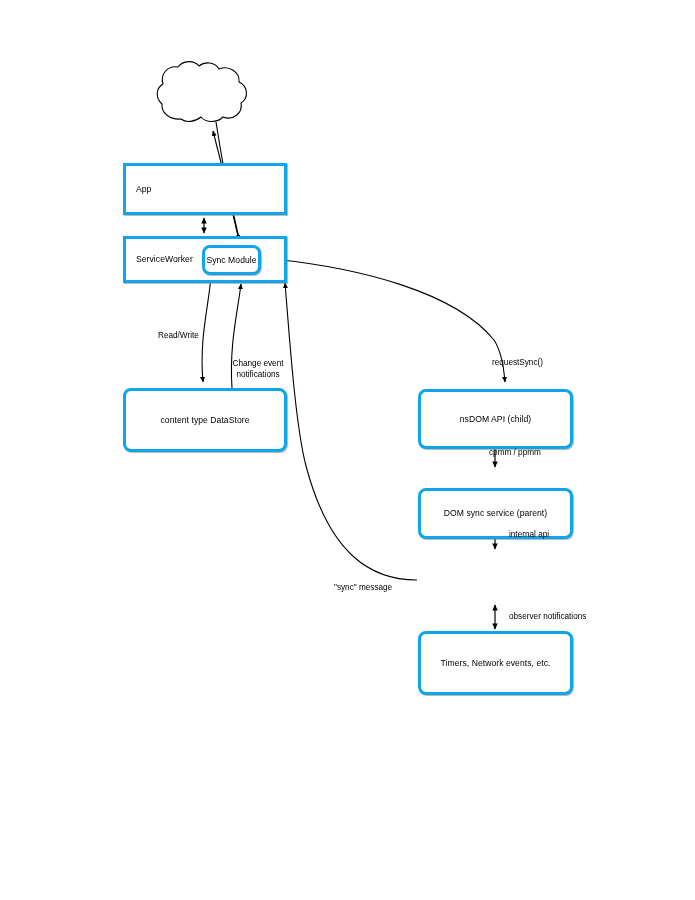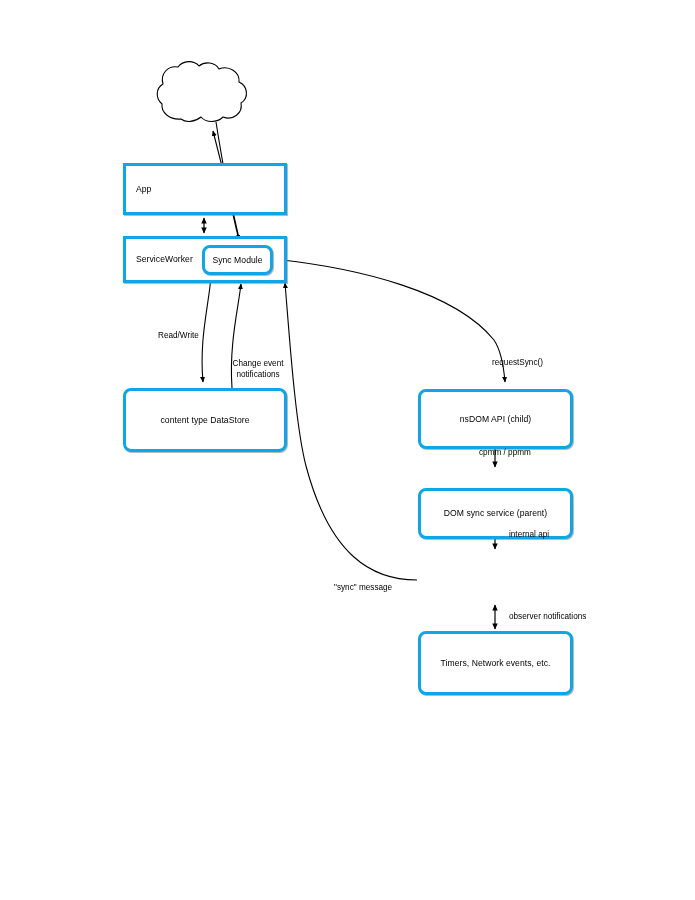--- a/index.html
+++ b/index.html
@@ -112,21 +112,21 @@
   </svg>
 
   <div class="node left" style="left:123px; top:163px; width:164px; height:52px;">
     <span class="node-label">App</span>
   </div>
 
   <div class="node left" style="left:123px; top:236px; width:164px; height:47px;">
     <span class="node-label">ServiceWorker</span>
   </div>
 
-  <div class="node center rounded" style="left:202px; top:245px; width:71px; height:30px;">
+  <div class="node center rounded" style="left:202px; top:245px; width:59px; height:30px;">
     <span class="node-label">Sync Module</span>
   </div>
 
   <div class="node center rounded" style="left:123px; top:388px; width:164px; height:64px;">
     <span class="node-label">content type DataStore</span>
   </div>
 
   <div class="node center rounded" style="left:418px; top:389px; width:155px; height:60px;">
     <span class="node-label">nsDOM API (child)</span>
   </div>
@@ -140,21 +140,21 @@
     <span class="node-label">Timers, Network events, etc.</span>
   </div>
 
   <div class="edge-label lft" style="left:158px; top:330px;">Read/Write</div>
 
   <div class="edge-label ctr" style="left:258px; top:358px; width:90px;">Change event
 notifications</div>
 
   <div class="edge-label lft" style="left:492px; top:357px;">requestSync()</div>
 
-  <div class="edge-label lft" style="left:479px; top:447px;">cpmm / ppmm</div>
+  <div class="edge-label lft" style="left:489px; top:447px;">cpmm / ppmm</div>
 
   <div class="edge-label lft" style="left:509px; top:529px;">internal api</div>
 
   <div class="edge-label lft" style="left:509px; top:611px;">observer notifications</div>
 
   <div class="edge-label lft" style="left:334px; top:582px;">"sync" message</div>
 
 </div>
 
 </body></html>

